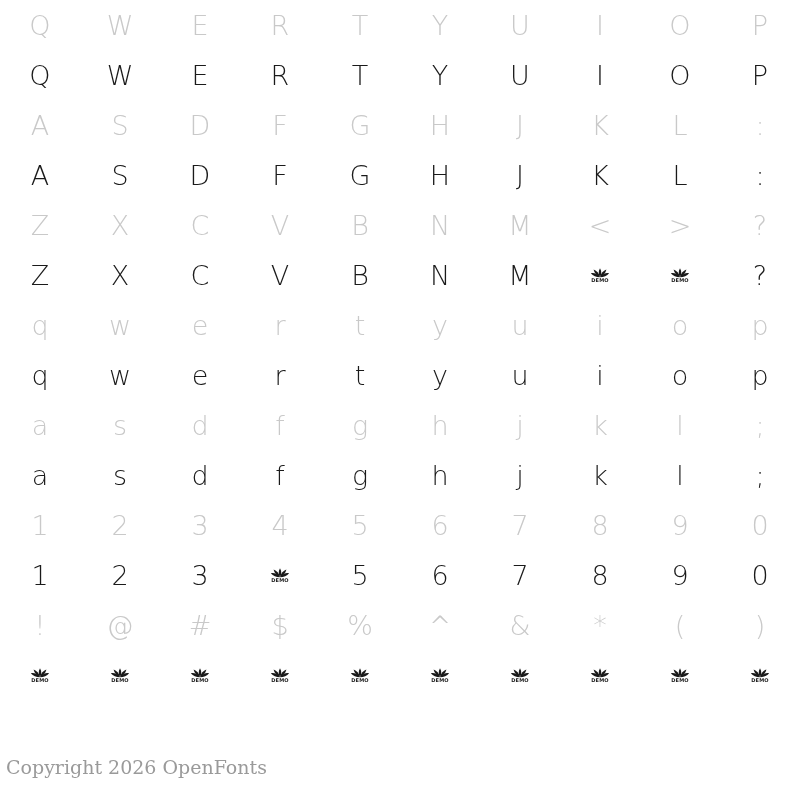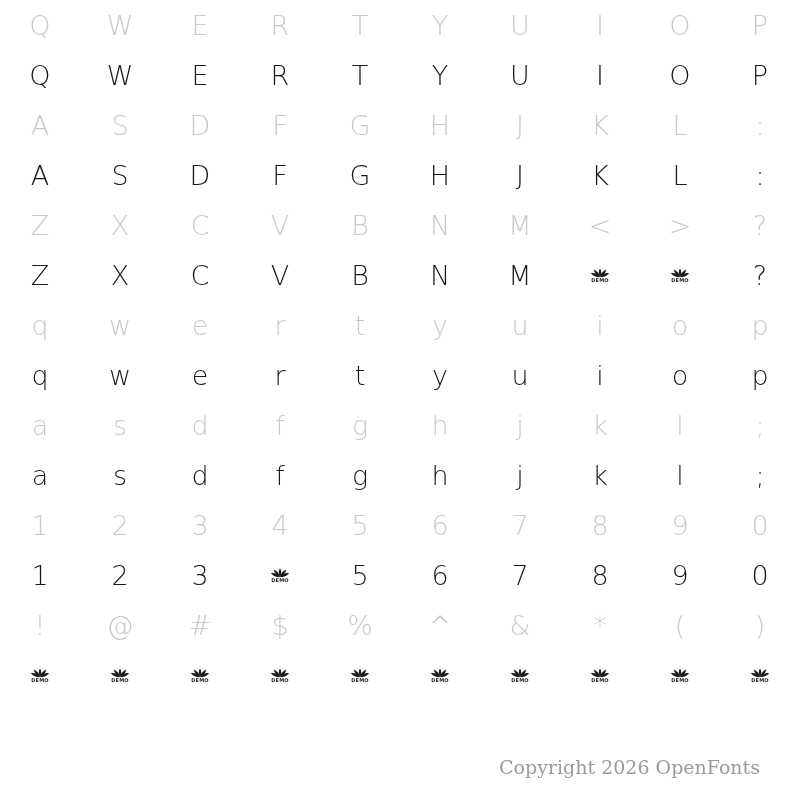--- a/index.html
+++ b/index.html
@@ -74,21 +74,21 @@
     letter-spacing: 0.2px;
     font-family: "DejaVu Sans", sans-serif;
     font-weight: 700;
     line-height: 6px;
   }
   .footer {
     position: absolute;
     left: 6px;
     right: 0;
     bottom: 22px;
-    text-align: right;
+    text-align: left;
     font-family: "DejaVu Serif", serif;
     font-size: 19px;
     color: #9a9a9a;
   }
   .footer .copy {
     padding-right: 40px;
   }
 </style>
 </head>
 <body>

